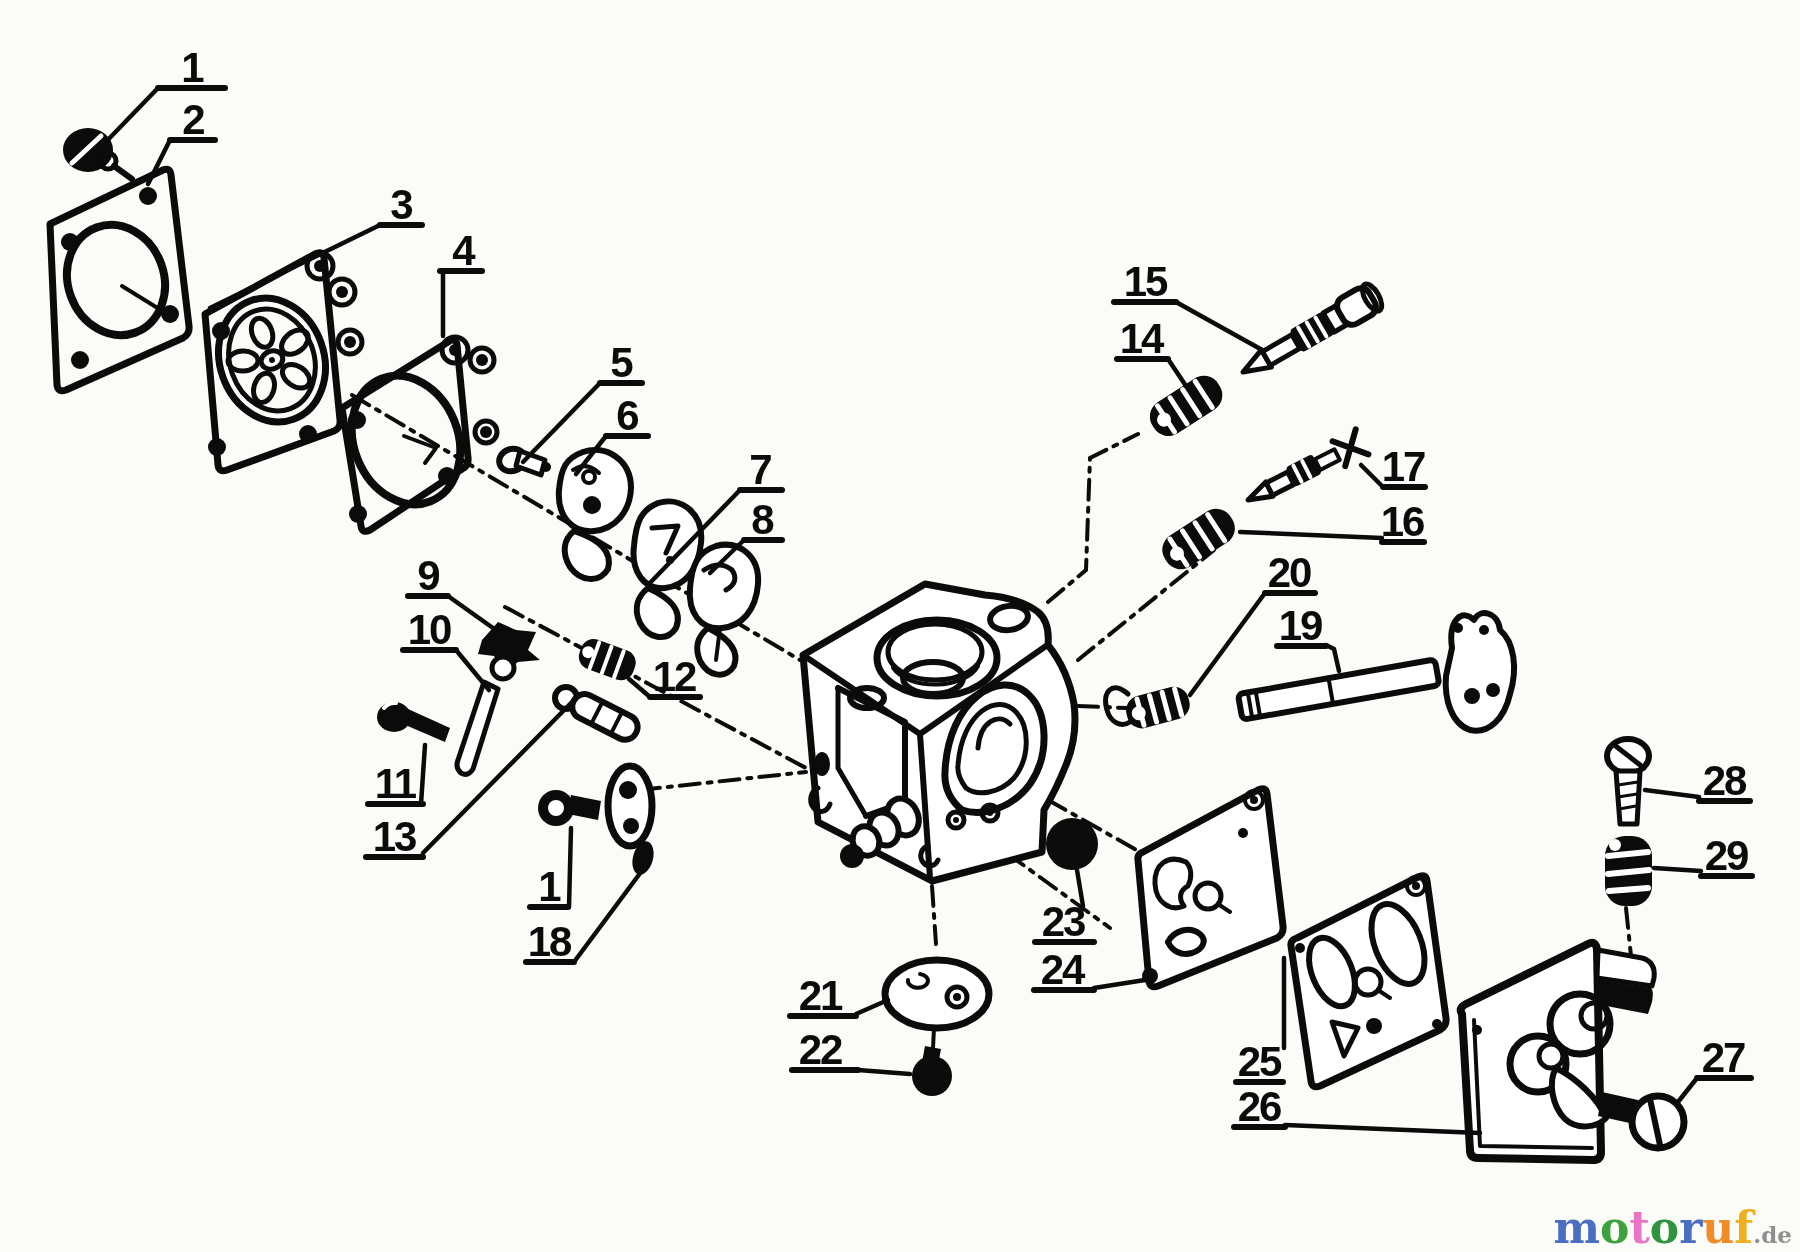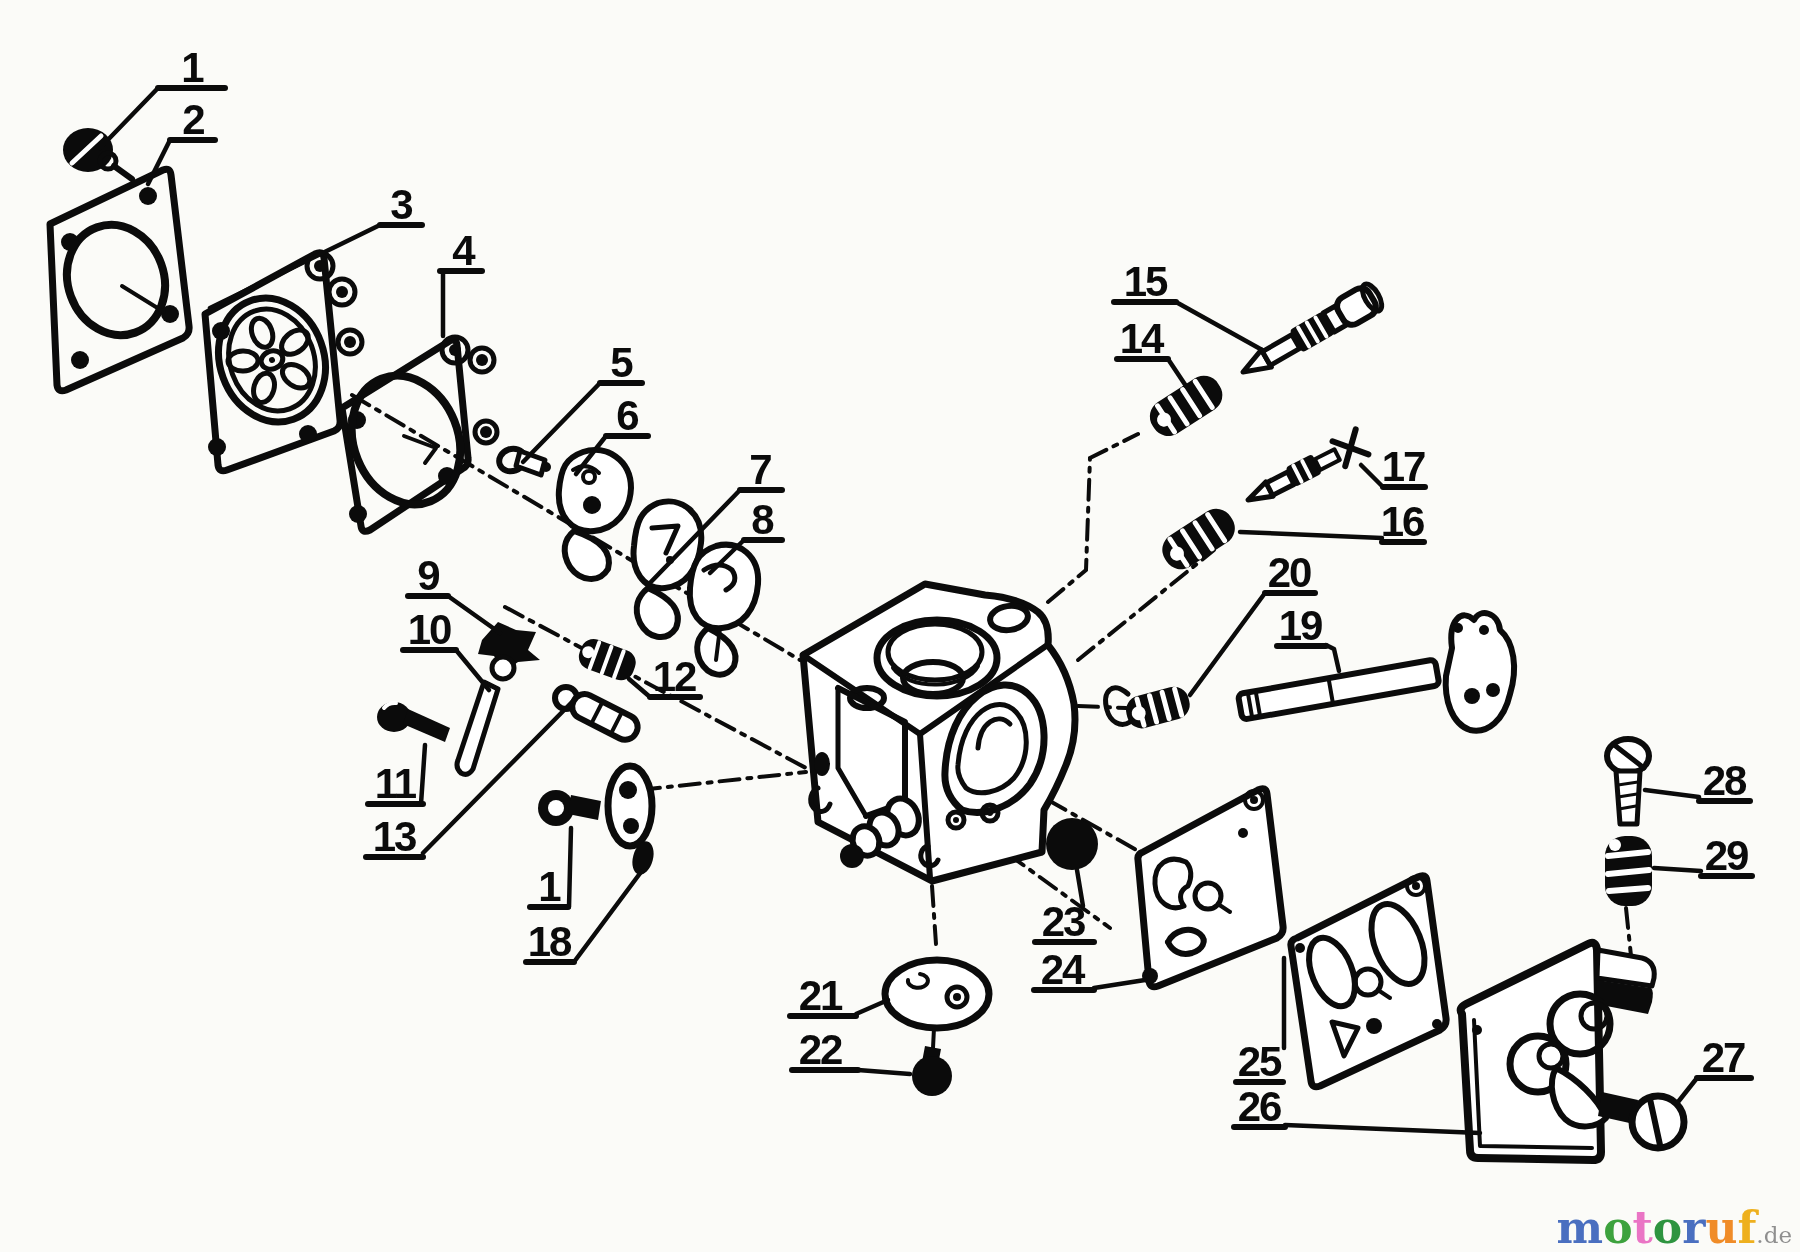--- a/index.html
+++ b/index.html
@@ -8,21 +8,21 @@
   svg { position:absolute; left:0; top:0; }
   .ln { fill:none; stroke:var(--ink); stroke-linecap:round; stroke-linejoin:round; }
   .fw { fill:#ffffff; stroke:var(--ink); stroke-linecap:round; stroke-linejoin:round; }
   .fb { fill:var(--ink); stroke:none; }
   .wh { stroke:#ffffff; fill:none; stroke-linecap:round; }
   .callout-num { font-family:"Liberation Sans", sans-serif; font-weight:700; font-size:42px; letter-spacing:-2px; fill:var(--ink); text-anchor:middle; }
   .callout-ul { stroke:var(--ink); stroke-width:6; stroke-linecap:round; }
   .callout-leader { stroke:var(--ink); stroke-width:4.5; fill:none; stroke-linecap:round; stroke-linejoin:round; }
   .centerline { stroke:var(--ink); stroke-width:4; fill:none; stroke-dasharray:20 8 4 8; stroke-linecap:round; }
   .watermark { position:absolute; right:8px; bottom:2px; font-family:"DejaVu Serif", serif; font-weight:700; font-size:44px; line-height:1; white-space:nowrap; }
-  .watermark .suffix { font-size:23px; font-weight:400; }
+  .watermark .suffix { font-size:23px; font-weight:700; }
 </style>
 </head>
 <body>
 
 <div class="stage">
 <svg id="diagram" width="1800" height="1252" viewBox="0 0 1800 1252">
 
   <g id="centerlines">
     <line class="centerline" x1="352" y1="395" x2="800" y2="660"></line>
     <line class="centerline" x1="505" y1="607" x2="806" y2="768"></line>

